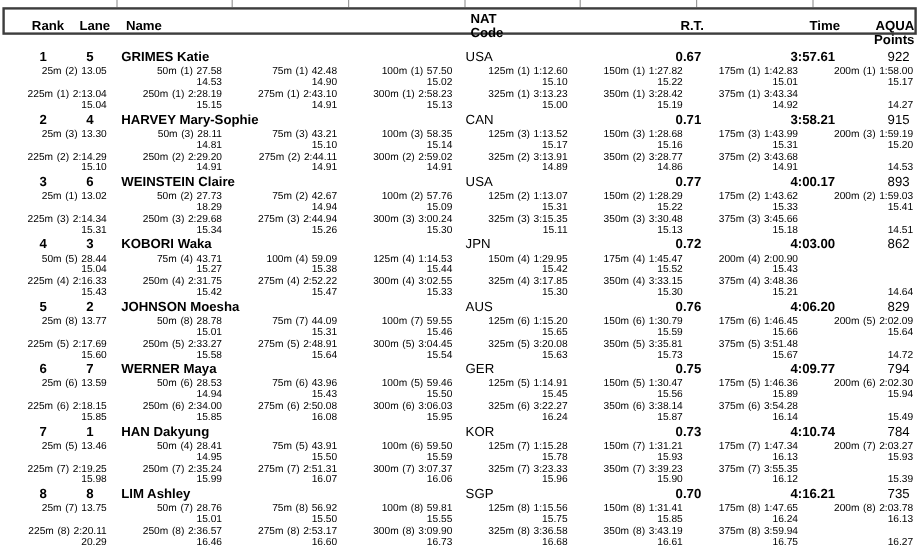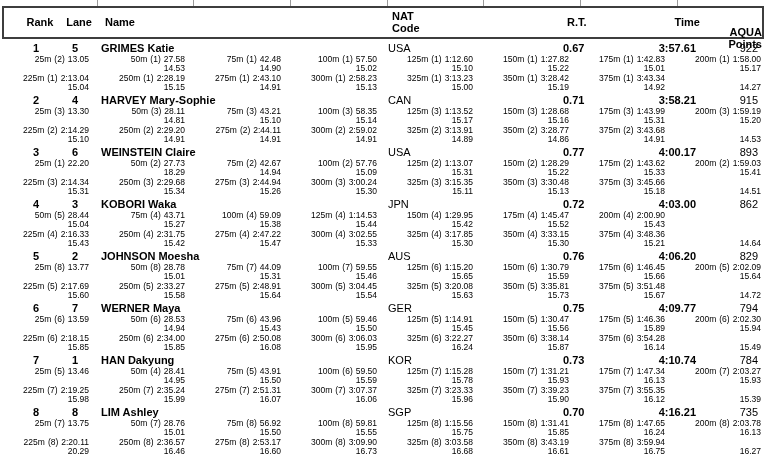--- a/index.html
+++ b/index.html
@@ -6,31 +6,31 @@
   body{
     width:768px;height:460px;position:relative;overflow:hidden;
     background:#ffffff;color:#000;
     font-family:"Liberation Sans", sans-serif;
     -webkit-font-smoothing:antialiased;
   }
   
   .tick{position:absolute;top:0;width:1px;height:6px;background:#9a9a9a;}
   
   .header-box{
-    position:absolute;left:2px;top:6px;width:762px;height:33px;
+    position:absolute;left:2px;top:6px;width:762px;height:23px;
     border:2px solid #3d3d3d;box-sizing:border-box;
   }
   .hlabel{position:absolute;font-weight:bold;font-size:11px;line-height:12px;white-space:nowrap;}
   .h-rank{left:0;width:72px;text-align:center;top:8px;}
   .h-lane{left:53px;width:44px;text-align:center;top:8px;}
   .h-name{left:101px;top:8px;}
   .h-nat{left:388px;top:2px;}
   .h-rt{left:563px;top:8px;}
   .h-time{left:596px;width:100px;text-align:right;top:8px;}
-  .h-pts{left:658px;width:100px;text-align:right;top:18px;}
+  .h-pts{left:658px;width:100px;text-align:right;top:8px;}
   .two-line div{display:block;}
   
   .rows{position:absolute;left:0;top:39px;width:768px;}
   .swimmer{height:49px;padding-top:3px;}
   .main-row{position:relative;height:13px;font-size:11px;line-height:12px;}
   .main-row span{position:absolute;white-space:nowrap;}
   .c-rank{left:0;width:72px;text-align:center;font-weight:bold;}
   .c-lane{left:53px;width:44px;text-align:center;font-weight:bold;}
   .c-name{left:101px;font-weight:bold;}
   .c-nat{left:388px;}
@@ -267,21 +267,21 @@
       <span class="c-rank">3</span>
       <span class="c-lane">6</span>
       <span class="c-name">WEINSTEIN Claire</span>
       <span class="c-nat">USA</span>
       <span class="c-rt">0.77</span>
       <span class="c-time">4:00.17</span>
       <span class="c-pts">893</span>
     </div>
     <div class="splits-grid">
   <div class="split-cell">
-    <span class="sp-label">25m</span><span class="sp-pos">(1)</span><span class="sp-time">22.20</span>
+    <span class="sp-label">25m</span><span class="sp-pos">(1)</span><span class="sp-time">13.02</span>
     <span class="sp-seg"></span>
   </div>
 
   <div class="split-cell">
     <span class="sp-label">50m</span><span class="sp-pos">(2)</span><span class="sp-time">27.73</span>
     <span class="sp-seg">18.29</span>
   </div>
 
   <div class="split-cell">
     <span class="sp-label">75m</span><span class="sp-pos">(2)</span><span class="sp-time">42.67</span>
@@ -408,21 +408,21 @@
     <span class="sp-label">225m</span><span class="sp-pos">(4)</span><span class="sp-time">2:16.33</span>
     <span class="sp-seg">15.43</span>
   </div>
 
   <div class="split-cell">
     <span class="sp-label">250m</span><span class="sp-pos">(4)</span><span class="sp-time">2:31.75</span>
     <span class="sp-seg">15.42</span>
   </div>
 
   <div class="split-cell">
-    <span class="sp-label">275m</span><span class="sp-pos">(4)</span><span class="sp-time">2:47.22</span>
+    <span class="sp-label">275m</span><span class="sp-pos">(4)</span><span class="sp-time">2:52.22</span>
     <span class="sp-seg">15.47</span>
   </div>
 
   <div class="split-cell">
     <span class="sp-label">300m</span><span class="sp-pos">(4)</span><span class="sp-time">3:02.55</span>
     <span class="sp-seg">15.33</span>
   </div>
 
   <div class="split-cell">
     <span class="sp-label">325m</span><span class="sp-pos">(4)</span><span class="sp-time">3:17.85</span>
@@ -794,21 +794,21 @@
     <span class="sp-label">275m</span><span class="sp-pos">(8)</span><span class="sp-time">2:53.17</span>
     <span class="sp-seg">16.60</span>
   </div>
 
   <div class="split-cell">
     <span class="sp-label">300m</span><span class="sp-pos">(8)</span><span class="sp-time">3:09.90</span>
     <span class="sp-seg">16.73</span>
   </div>
 
   <div class="split-cell">
-    <span class="sp-label">325m</span><span class="sp-pos">(8)</span><span class="sp-time">3:03.58</span>
+    <span class="sp-label">325m</span><span class="sp-pos">(8)</span><span class="sp-time">3:36.58</span>
     <span class="sp-seg">16.68</span>
   </div>
 
   <div class="split-cell">
     <span class="sp-label">350m</span><span class="sp-pos">(8)</span><span class="sp-time">3:43.19</span>
     <span class="sp-seg">16.61</span>
   </div>
 
   <div class="split-cell">
     <span class="sp-label">375m</span><span class="sp-pos">(8)</span><span class="sp-time">3:59.94</span>

